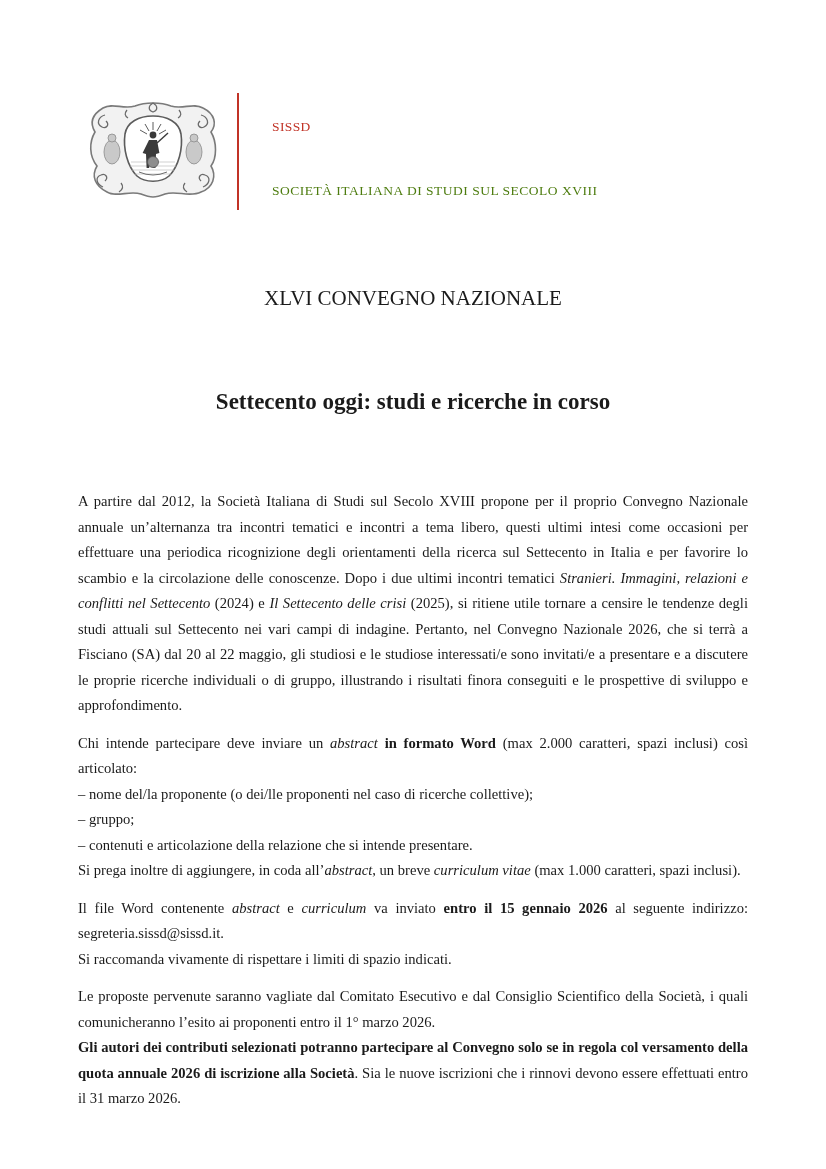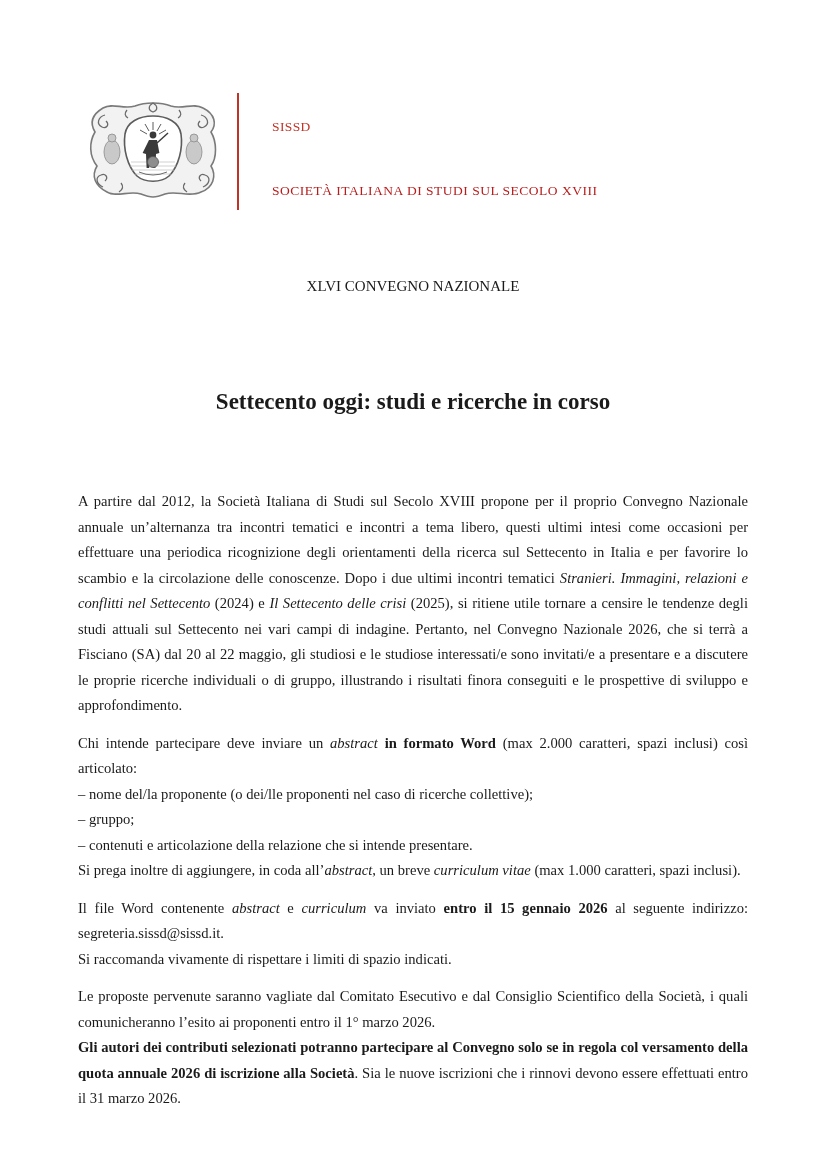--- a/index.html
+++ b/index.html
@@ -41,21 +41,21 @@
     letter-spacing: 0.5px;
     margin: 0;
   }
 
   
   .event-block {
     position: absolute;
     left: 0; right: 0; top: 270px;
     text-align: center;
   }
-  .event-title { font-size: 15px; font-weight: normal; margin: 8px; }
+  .event-title { font-size: 21px; font-weight: normal; margin: 16px; }
   .event-venue { font-size: 16px; margin: 5px 0 0 0; }
 
   .cfp-block {
     position: absolute;
     left: 0; right: 0; top: 382px;
     text-align: center;
   }
   .cfp-title { font-size: 23px; font-weight: bold; margin: 7px; }
   .cfp-subtitle { font-size: 17px; font-style: italic; margin: 4px 0 0 0; }
 
@@ -123,21 +123,21 @@
       <path d="M74,43 L85,33" stroke="#3a3a3a" stroke-width="1.4"></path>
       <circle cx="70" cy="62" r="5.5" fill="#8d8d8d" stroke="#555" stroke-width="0.8"></circle>
       <path d="M56,72 q14,6 28,0" fill="none" stroke="#6d6d6d" stroke-width="1"></path>
     </svg>
   </div>
 
   <div class="header-divider" style="background: rgb(193, 51, 38);"></div>
 
   <div class="org-text">
     <p class="org-acronym" style="color: rgb(193, 51, 38);">SISSD</p>
-    <p class="org-name" style="color: #b91c1c; margin-top: 48px;">SOCIETÀ ITALIANA DI STUDI SUL SECOLO XVIII</p>
+    <p class="org-name" style="color: #4d7c0f; margin-top: 48px;">SOCIETÀ ITALIANA DI STUDI SUL SECOLO XVIII</p>
   </div>
 
   <div class="event-block">
     <p class="event-title">XLVI CONVEGNO NAZIONALE</p>
   </div>
 
   <div class="cfp-block">
     <p class="cfp-title">Settecento oggi: studi e ricerche in corso</p>
   </div>
 

